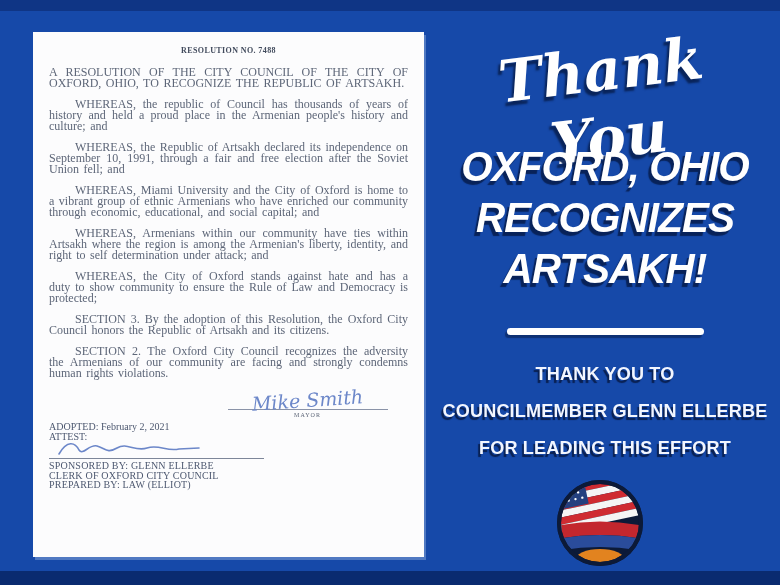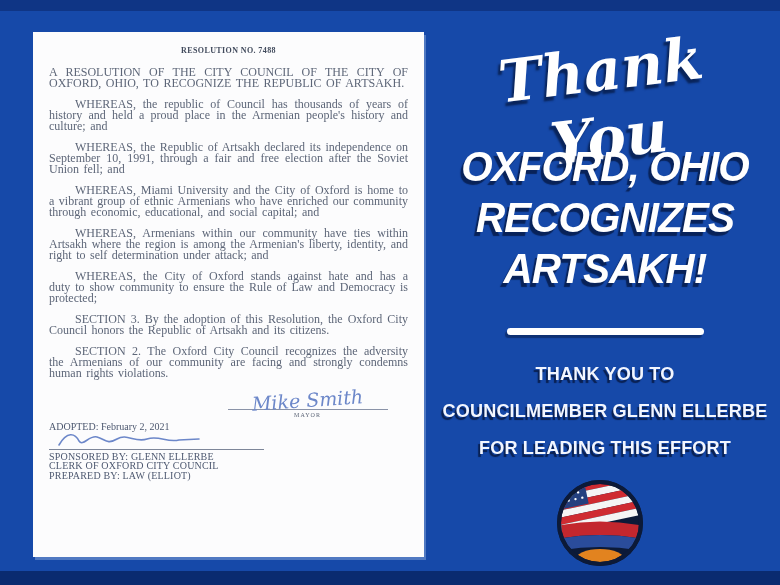--- a/index.html
+++ b/index.html
@@ -89,20 +89,21 @@
     <p class="indent">SECTION 2. The Oxford City Council recognizes the adversity the Armenians of our community are facing and strongly condemns human rights violations.</p>
 
     <div class="sig-block">
       <div class="sig-script">Mike Smith</div>
       <div class="sig-rule"></div>
       <div class="sig-label">MAYOR</div>
     </div>
 
     <div class="doc-footer">
       <div>ADOPTED:  February 2, 2021</div>
+      <div>ATTEST:</div>
       <div class="clerk-sig-row">
         <svg width="150" height="22" viewBox="0 0 150 22">
           <path d="M4,16 C12,2 20,4 24,12 C28,18 34,6 42,8 C50,10 52,16 62,10 C72,4 80,14 92,10 C104,6 112,14 124,11 L144,10" fill="none" stroke="#6c87c9" stroke-width="1.6" stroke-linecap="round"></path>
         </svg>
       </div>
       <div class="caps-line">SPONSORED BY:  GLENN ELLERBE</div>
       <div class="caps-line">CLERK OF OXFORD CITY COUNCIL</div>
       <div class="caps-line">PREPARED BY:  LAW (ELLIOT)</div>
     </div>
   </div>

